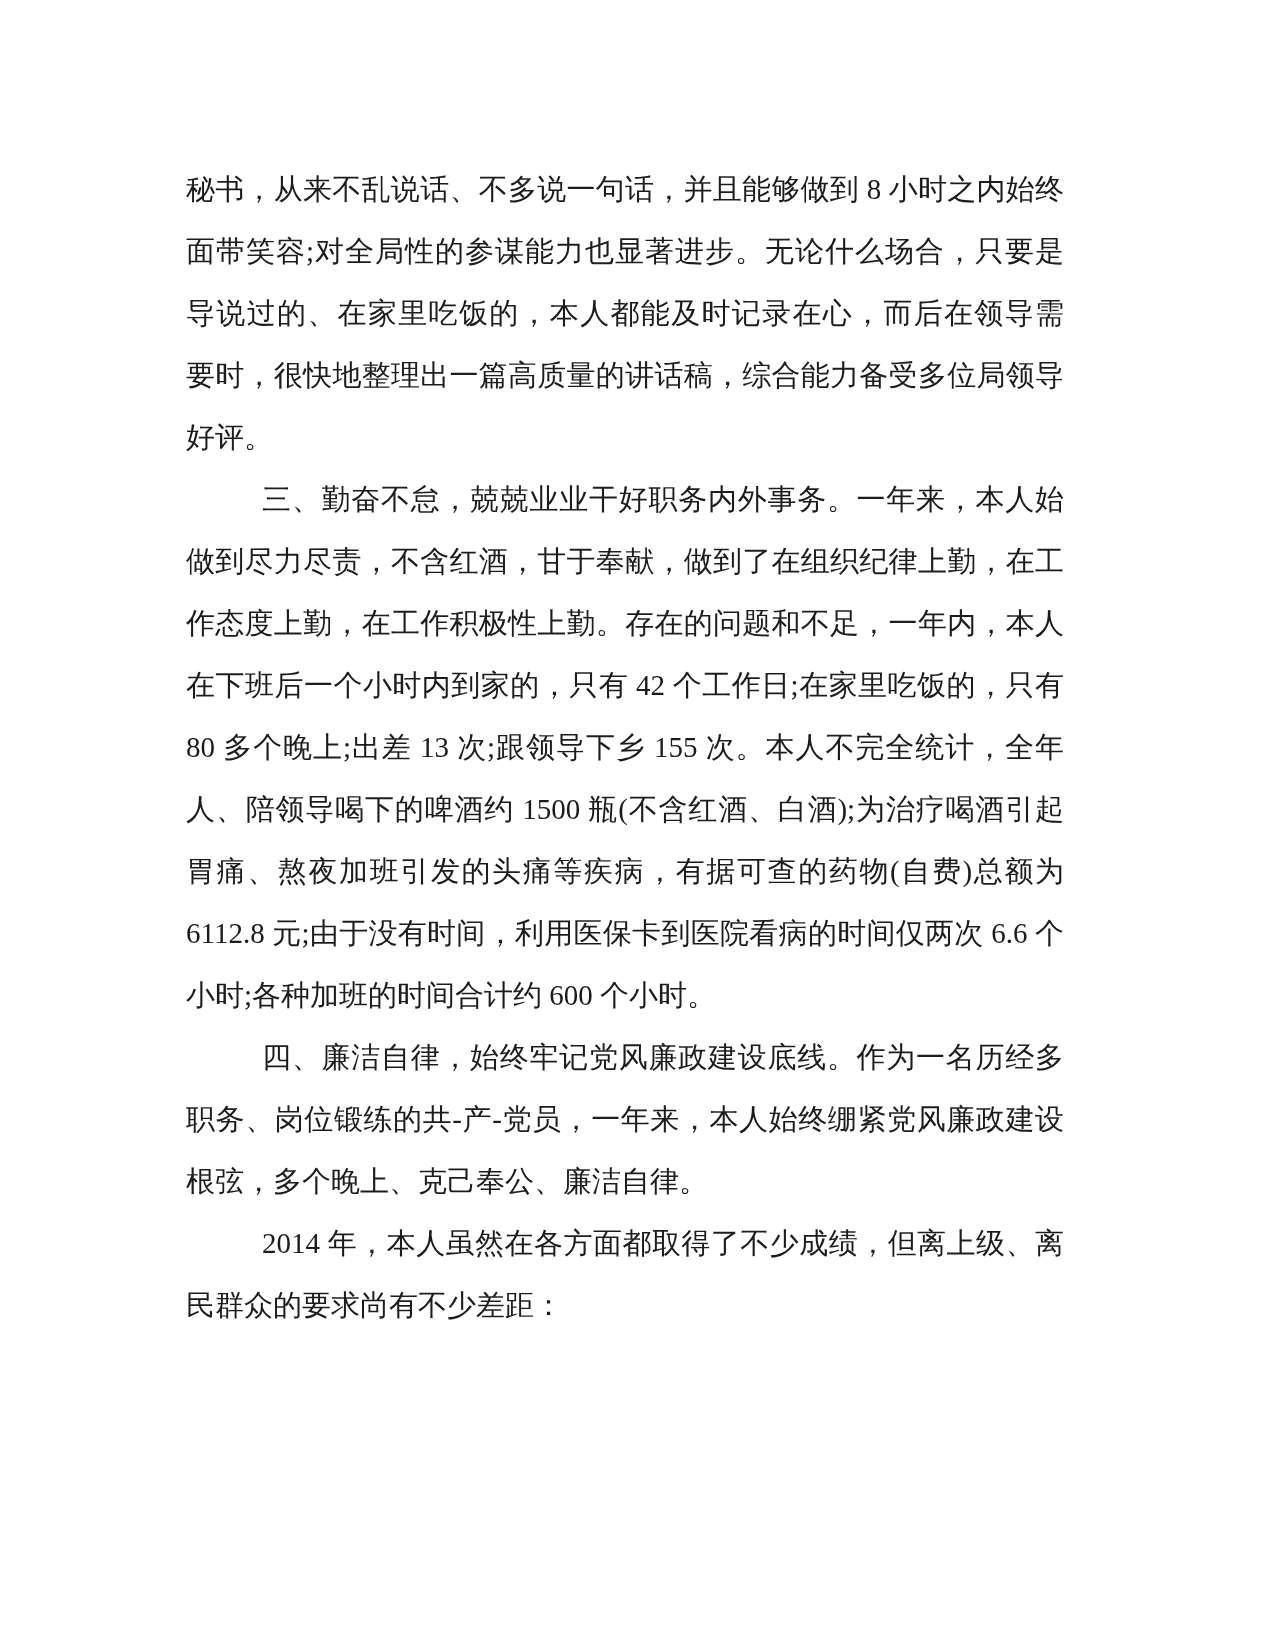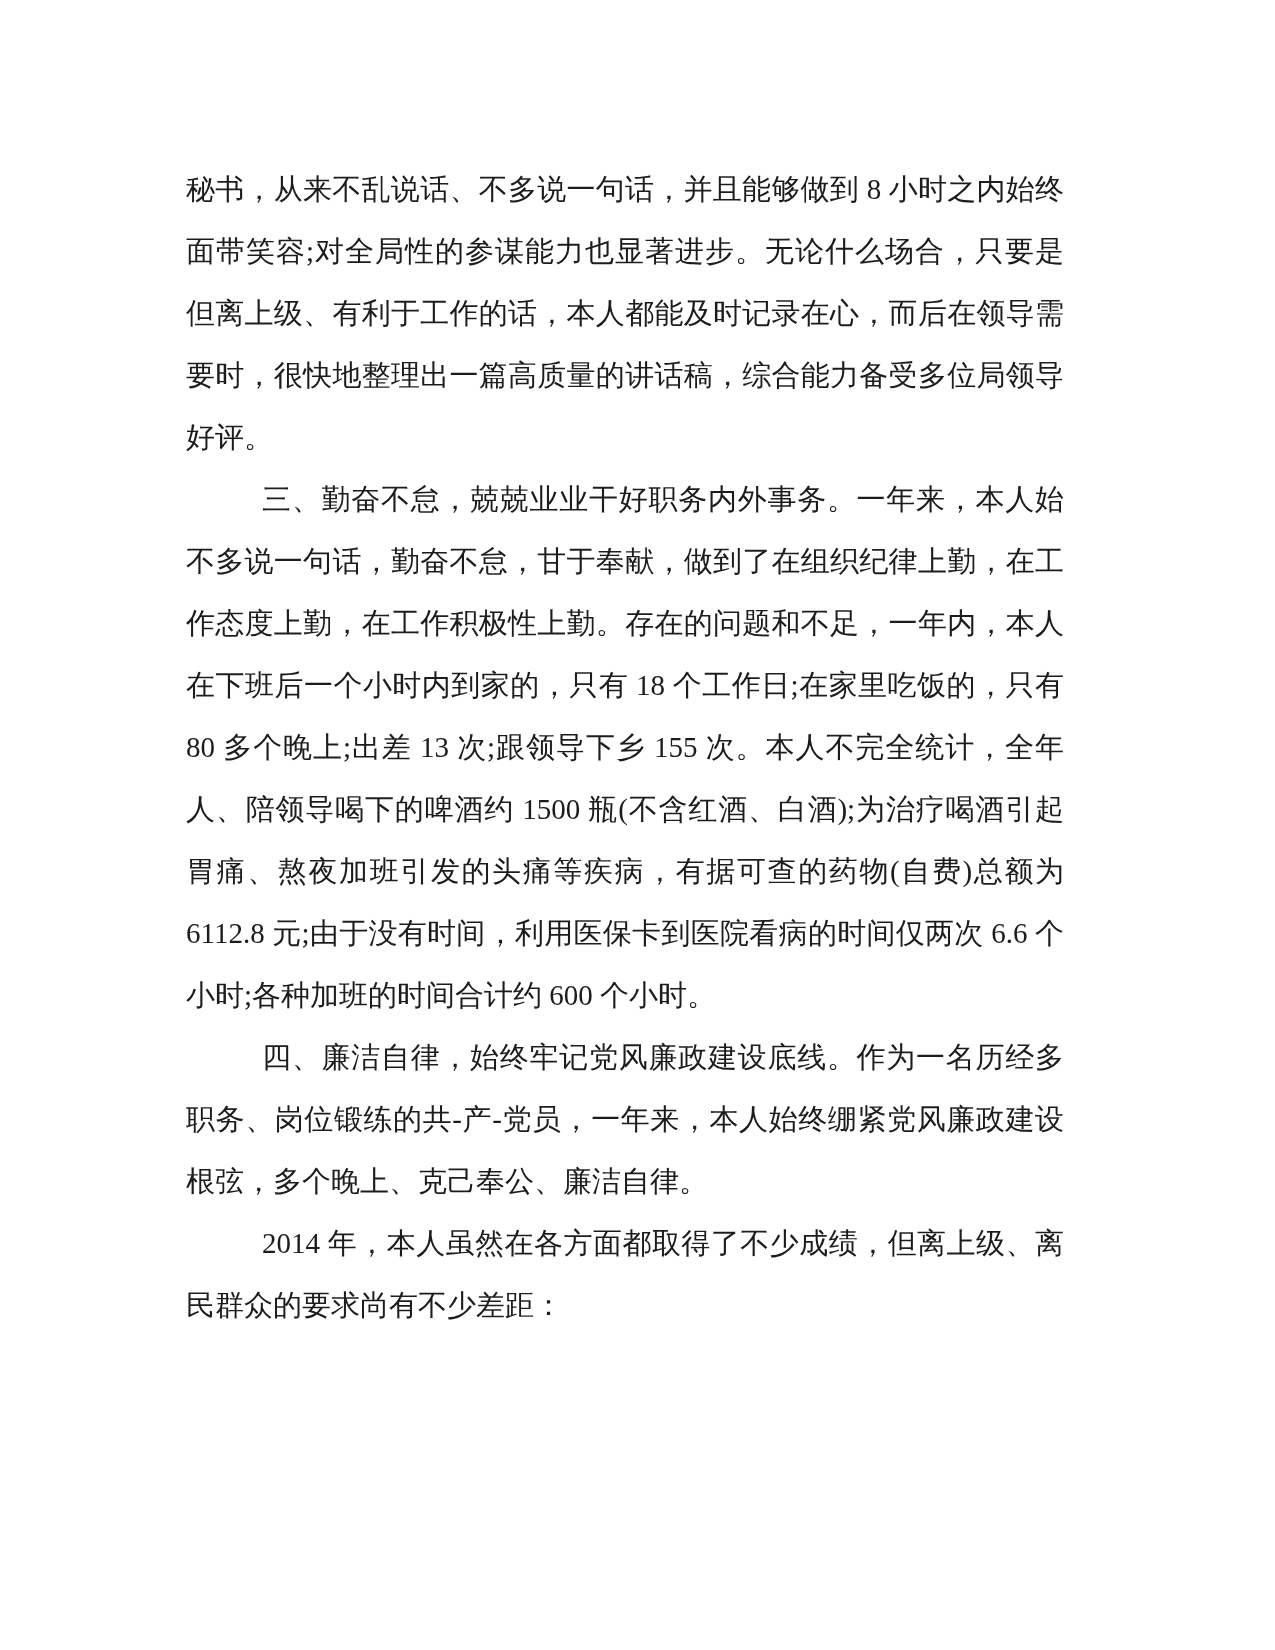--- a/index.html
+++ b/index.html
@@ -41,27 +41,27 @@
     text-indent: 76px;
   }
 </style>
 </head>
 <body>
 
 <div class="page">
   <div class="text-block">
     <div class="line">秘书，从来不乱说话、不多说一句话，并且能够做到 8 小时之内始终</div>
     <div class="line">面带笑容;对全局性的参谋能力也显著进步。无论什么场合，只要是领</div>
-    <div class="line">但离上级、有利于工作的话，本人都能及时记录在心，而后在领导需</div>
+    <div class="line">导说过的、在家里吃饭的，本人都能及时记录在心，而后在领导需</div>
     <div class="line">要时，很快地整理出一篇高质量的讲话稿，综合能力备受多位局领导</div>
     <div class="line nj">好评。</div>
     <div class="line ind">三、勤奋不怠，兢兢业业干好职务内外事务。一年来，本人始终</div>
-    <div class="line">不多说一句话，勤奋不怠，甘于奉献，做到了在组织纪律上勤，在工</div>
+    <div class="line">做到尽力尽责，不含红酒，甘于奉献，做到了在组织纪律上勤，在工</div>
     <div class="line">作态度上勤，在工作积极性上勤。存在的问题和不足，一年内，本人</div>
-    <div class="line">在下班后一个小时内到家的，只有 18 个工作日;在家里吃饭的，只有</div>
+    <div class="line">在下班后一个小时内到家的，只有 42 个工作日;在家里吃饭的，只有</div>
     <div class="line">80 多个晚上;出差 13 次;跟领导下乡 155 次。本人不完全统计，全年经</div>
     <div class="line">人、陪领导喝下的啤酒约 1500 瓶(不含红酒、白酒);为治疗喝酒引起的</div>
     <div class="line">胃痛、熬夜加班引发的头痛等疾病，有据可查的药物(自费)总额为</div>
     <div class="line">6112.8 元;由于没有时间，利用医保卡到医院看病的时间仅两次 6.6 个</div>
     <div class="line nj">小时;各种加班的时间合计约 600 个小时。</div>
     <div class="line ind">四、廉洁自律，始终牢记党风廉政建设底线。作为一名历经多个</div>
     <div class="line">职务、岗位锻练的共-产-党员，一年来，本人始终绷紧党风廉政建设这</div>
     <div class="line nj">根弦，多个晚上、克己奉公、廉洁自律。</div>
     <div class="line ind">2014 年，本人虽然在各方面都取得了不少成绩，但离上级、离人</div>
     <div class="line nj">民群众的要求尚有不少差距：</div>

